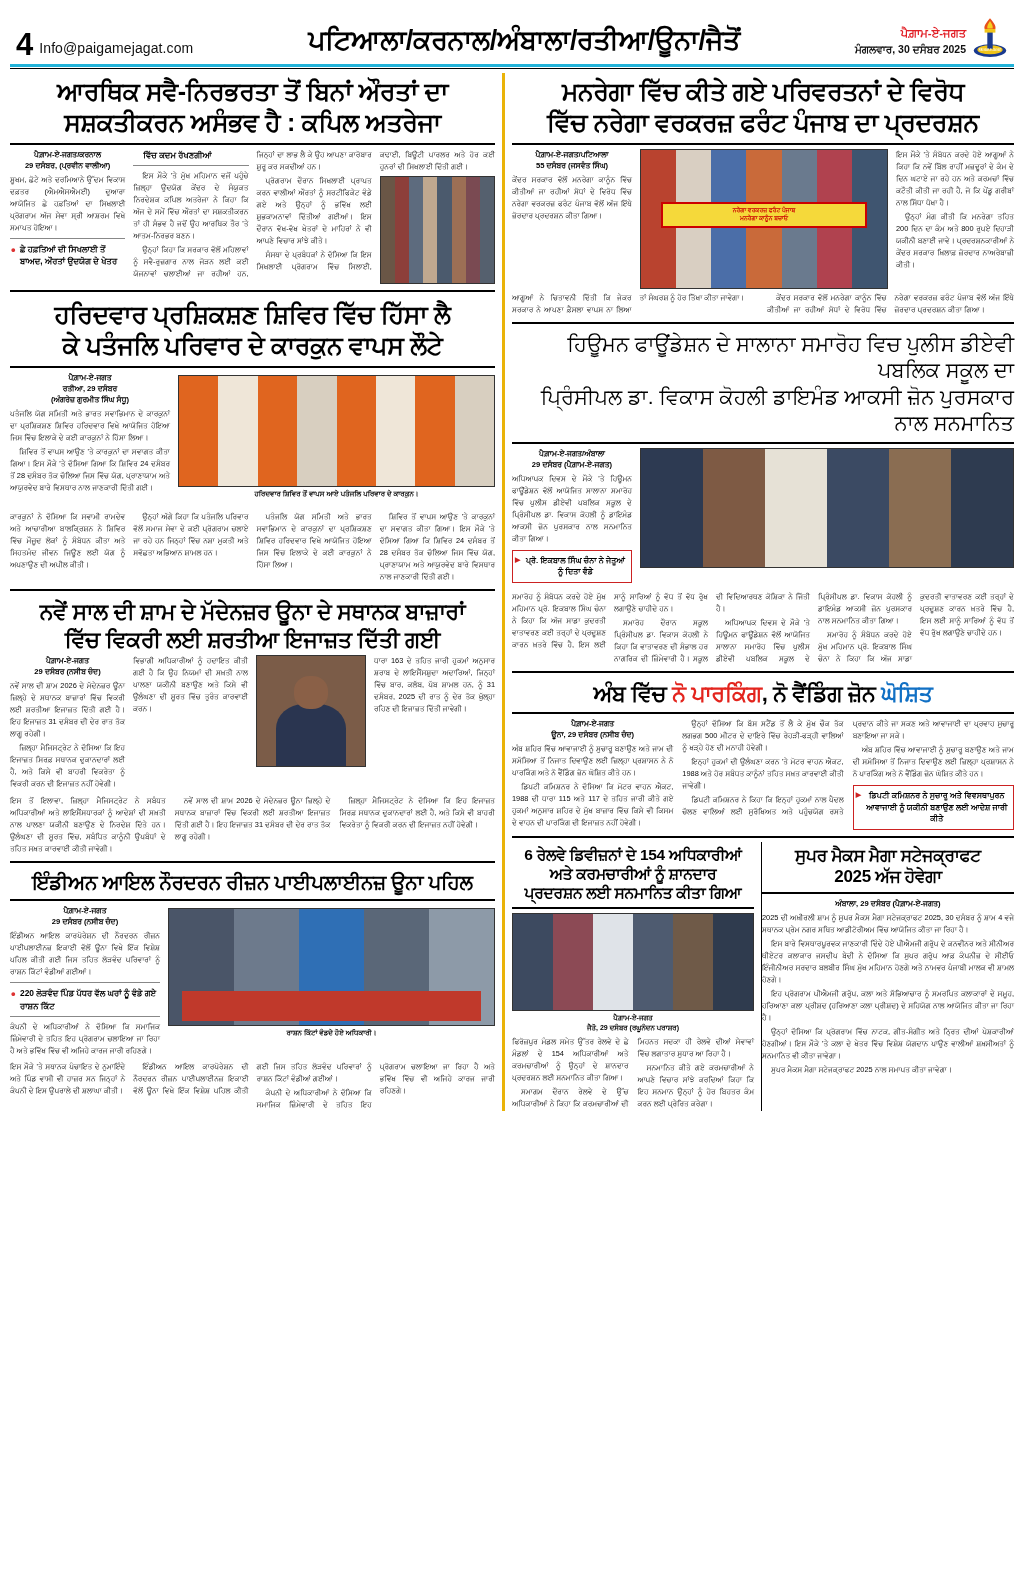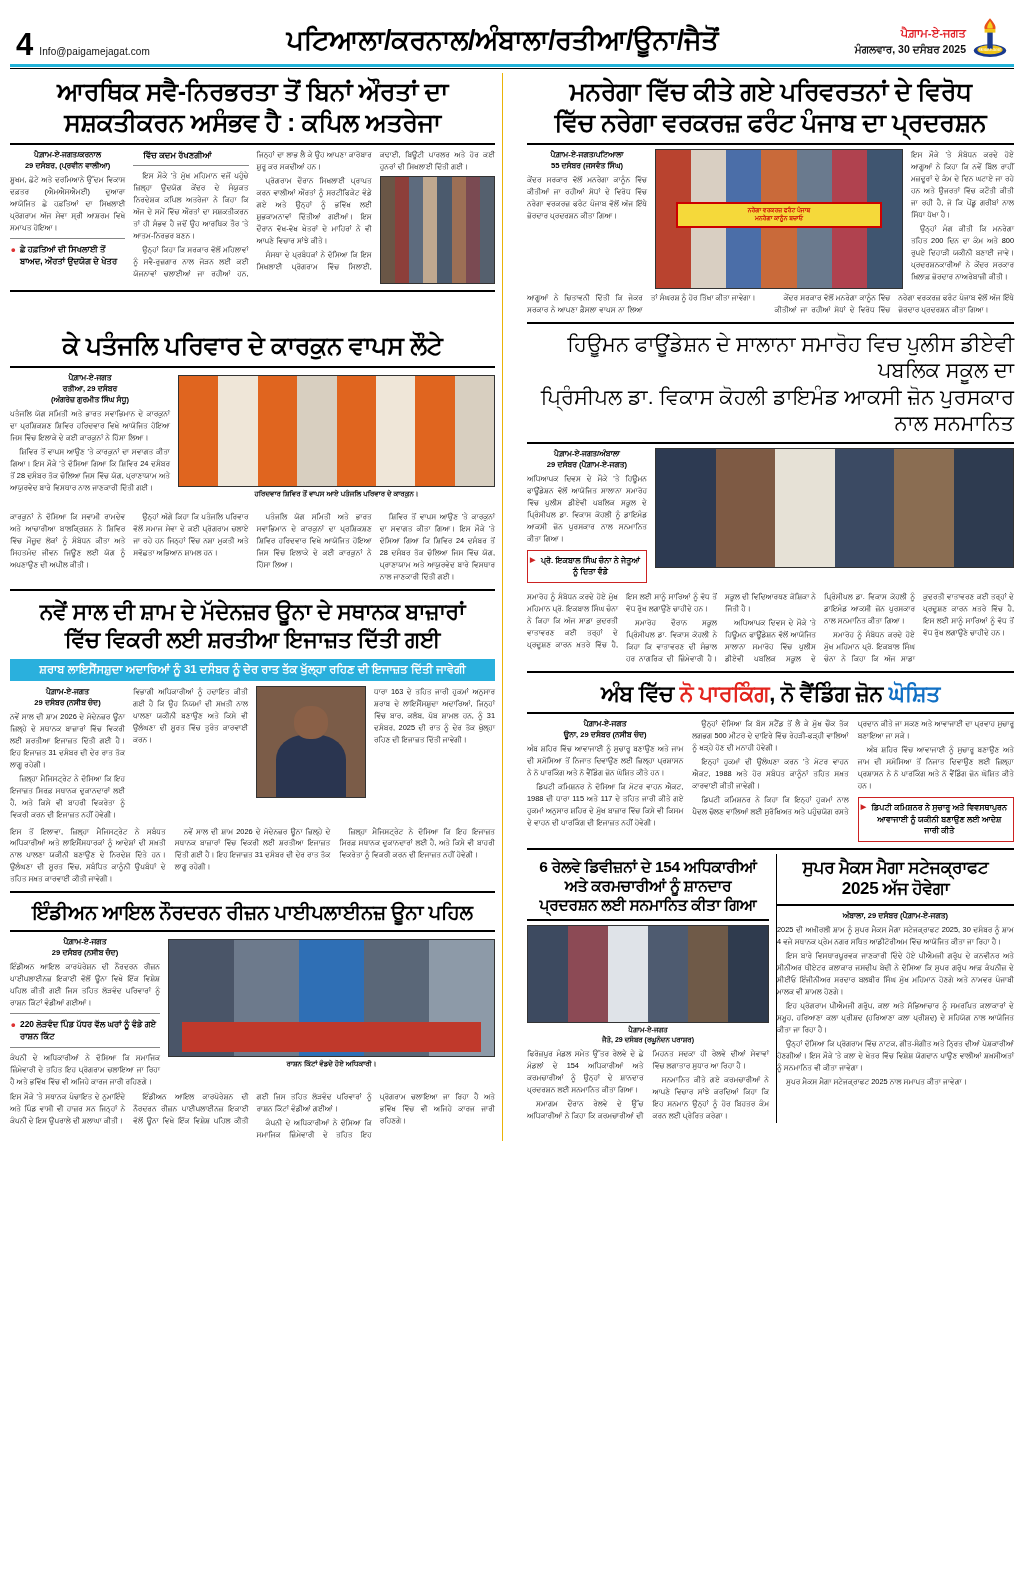--- a/index.html
+++ b/index.html
@@ -15,35 +15,35 @@
 
   
   .masthead {
     display: flex; align-items: flex-end; justify-content: space-between;
     padding: 14px 16px 4px 16px; height: 62px;
   }
   .mh-left { display: flex; align-items: flex-end; gap: 7px; }
   .page-num { font-size: 31px; font-weight: bold; line-height: 0.85; letter-spacing: -1px; }
   .mh-brandblock { line-height: 1.12; padding-bottom: 1px; }
   .brand-name { color: #e11f26; font-weight: bold; font-size: 10.5px; letter-spacing: .2px; }
-  .brand-mail { color: #111; font-size: 10px; letter-spacing: .1px; margin-top: 44px; }
+  .brand-mail { color: #111; font-size: 14px; letter-spacing: .1px; margin-top: 44px; }
   .mh-center { font-size: 27px; font-weight: bold; letter-spacing: -.3px; padding-bottom: 2px; }
   .mh-right { display: flex; align-items: flex-end; gap: 6px; }
   .mh-right-txt { text-align: right; line-height: 1.35; padding-bottom: 2px; }
   .mh-pub { color: #e11f26; font-weight: bold; font-size: 11.5px; }
   .mh-date { font-size: 10.5px; font-weight: bold; color: #111; }
   .logo-torch { width: 36px; height: 40px; }
 
   .rule-cyan { height: 3px; background: #22b3d9; margin: 2px 10px 0 10px; }
   .rule-thin { height: 1px; background: #000; margin: 1px 10px 0 10px; }
 
   
   .body-area { position: relative; padding: 4px 10px 0 10px; display: flex; gap: 0; }
   .col-left  { width: 492px; padding-right: 7px; }
-  .col-right { width: 512px; padding-left: 24px; border-left: 1px solid #eab308; }
+  .col-right { width: 512px; padding-left: 7px; border-left: 3px solid #eab308; }
 
   
   h1.hl {
     font-size: 25px; font-weight: bold; line-height: 1.24;
     letter-spacing: -.3px; text-align: center; padding: 3px 0 2px 0;
   }
   h1.hl.sm { font-size: 22px; }
   h1.hl.xs { font-size: 20px; }
   h2.hl2 { font-size: 21px; font-weight: normal; line-height: 1.26; text-align: right; padding: 3px 0 2px; }
   .hl-red { color: #e3241d; }
@@ -173,21 +173,21 @@
               </div>
             </div>
           </figure>
         </div>
       </article>
 
       <div class="divider-h"></div>
 
       <article>
         <h1 class="hl">
-          <br>
+          <span>ਹਰਿਦਵਾਰ ਪ੍ਰਸ਼ਿਕਸ਼ਣ ਸ਼ਿਵਿਰ ਵਿੱਚ ਹਿੱਸਾ ਲੈ</span><br>
           <span>ਕੇ ਪਤੰਜਲਿ ਪਰਿਵਾਰ ਦੇ ਕਾਰਕੁਨ ਵਾਪਸ ਲੌਟੇ</span>
         </h1>
         <div class="hl-rule"></div>
         <div style="display:flex;gap:8px;">
           <div style="width:160px;">
             <div class="dateline" style="white-space:pre-line">ਪੈਗ਼ਾਮ-ਏ-ਜਗਤ
 ਰਤੀਆ, 29 ਦਸੰਬਰ
 (ਅੰਗਰੇਜ਼ ਗੁਰਮੀਤ ਸਿੰਘ ਸੰਧੂ)</div>
             <div class="ptext">
               <p class="noind">ਪਤੰਜਲਿ ਯੋਗ ਸਮਿਤੀ ਅਤੇ ਭਾਰਤ ਸਵਾਭਿਮਾਨ ਦੇ ਕਾਰਕੁਨਾਂ ਦਾ ਪ੍ਰਸ਼ਿਕਸ਼ਣ ਸ਼ਿਵਿਰ ਹਰਿਦਵਾਰ ਵਿਖੇ ਆਯੋਜਿਤ ਹੋਇਆ ਜਿਸ ਵਿੱਚ ਇਲਾਕੇ ਦੇ ਕਈ ਕਾਰਕੁਨਾਂ ਨੇ ਹਿੱਸਾ ਲਿਆ।</p>
@@ -222,21 +222,20 @@
         </div>
       </article>
 
       <div class="divider-h"></div>
 
       <article>
         <h1 class="hl sm">
           <span>ਨਵੇਂ ਸਾਲ ਦੀ ਸ਼ਾਮ ਦੇ ਮੱਦੇਨਜ਼ਰ ਊਨਾ ਦੇ ਸਥਾਨਕ ਬਾਜ਼ਾਰਾਂ</span><br>
           <span>ਵਿੱਚ ਵਿਕਰੀ ਲਈ ਸ਼ਰਤੀਆ ਇਜਾਜ਼ਤ ਦਿੱਤੀ ਗਈ</span>
         </h1>
-        <div class="subbar">ਸ਼ਰਾਬ ਲਾਇਸੈਂਸਸ਼ੁਦਾ ਅਦਾਰਿਆਂ ਨੂੰ 31 ਦਸੰਬਰ ਨੂੰ ਦੇਰ ਰਾਤ ਤੱਕ ਖੁੱਲ੍ਹਾ ਰਹਿਣ ਦੀ ਇਜਾਜ਼ਤ ਦਿੱਤੀ ਜਾਵੇਗੀ</div>
         <div style="display:flex;gap:8px;">
           <div style="width:115px">
             <div class="dateline" style="white-space:pre-line">ਪੈਗ਼ਾਮ-ਏ-ਜਗਤ
 29 ਦਸੰਬਰ (ਨਸੀਬ ਚੰਦ)</div>
             <div class="ptext">
               <p class="noind">ਨਵੇਂ ਸਾਲ ਦੀ ਸ਼ਾਮ 2026 ਦੇ ਮੱਦੇਨਜ਼ਰ ਊਨਾ ਜ਼ਿਲ੍ਹੇ ਦੇ ਸਥਾਨਕ ਬਾਜ਼ਾਰਾਂ ਵਿੱਚ ਵਿਕਰੀ ਲਈ ਸ਼ਰਤੀਆ ਇਜਾਜ਼ਤ ਦਿੱਤੀ ਗਈ ਹੈ। ਇਹ ਇਜਾਜ਼ਤ 31 ਦਸੰਬਰ ਦੀ ਦੇਰ ਰਾਤ ਤੱਕ ਲਾਗੂ ਰਹੇਗੀ।</p>
               <p>ਜ਼ਿਲ੍ਹਾ ਮੈਜਿਸਟ੍ਰੇਟ ਨੇ ਦੱਸਿਆ ਕਿ ਇਹ ਇਜਾਜ਼ਤ ਸਿਰਫ਼ ਸਥਾਨਕ ਦੁਕਾਨਦਾਰਾਂ ਲਈ ਹੈ, ਅਤੇ ਕਿਸੇ ਵੀ ਬਾਹਰੀ ਵਿਕਰੇਤਾ ਨੂੰ ਵਿਕਰੀ ਕਰਨ ਦੀ ਇਜਾਜ਼ਤ ਨਹੀਂ ਹੋਵੇਗੀ।</p>
             </div>
           </div>
           <div style="width:115px">
@@ -334,21 +333,21 @@
                 <div style="background:#6a7a8e"></div>
                   <div style="background:#b0424f"></div>
                 <div style="background:#3f5570"></div>
               </div>
               <div class="banner-yellow" style="white-space:pre-line">ਨਰੇਗਾ ਵਰਕਰਜ਼ ਫਰੰਟ ਪੰਜਾਬ
 ਮਨਰੇਗਾ ਕਾਨੂੰਨ ਬਚਾਓ</div>
             </div>
           </div>
           <div style="flex:1">
             <div class="ptext">
-              <p class="noind">ਇਸ ਮੌਕੇ 'ਤੇ ਸੰਬੋਧਨ ਕਰਦੇ ਹੋਏ ਆਗੂਆਂ ਨੇ ਕਿਹਾ ਕਿ ਨਵੇਂ ਬਿੱਲ ਰਾਹੀਂ ਮਜ਼ਦੂਰਾਂ ਦੇ ਕੰਮ ਦੇ ਦਿਨ ਘਟਾਏ ਜਾ ਰਹੇ ਹਨ ਅਤੇ ਉਜਰਤਾਂ ਵਿੱਚ ਕਟੌਤੀ ਕੀਤੀ ਜਾ ਰਹੀ ਹੈ, ਜੋ ਕਿ ਪੇਂਡੂ ਗਰੀਬਾਂ ਨਾਲ ਸਿੱਧਾ ਧੋਖਾ ਹੈ।</p>
+              <p class="noind">ਇਸ ਮੌਕੇ 'ਤੇ ਸੰਬੋਧਨ ਕਰਦੇ ਹੋਏ ਆਗੂਆਂ ਨੇ ਕਿਹਾ ਕਿ ਨਵੇਂ ਬਿੱਲ ਰਾਹੀਂ ਮਜ਼ਦੂਰਾਂ ਦੇ ਕੰਮ ਦੇ ਦਿਨ ਘਟਾਏ ਜਾ ਰਹੇ ਹਨ ਅਤੇ ਕਰਮਚਾਂ ਵਿੱਚ ਕਟੌਤੀ ਕੀਤੀ ਜਾ ਰਹੀ ਹੈ, ਜੋ ਕਿ ਪੇਂਡੂ ਗਰੀਬਾਂ ਨਾਲ ਸਿੱਧਾ ਧੋਖਾ ਹੈ।</p>
               <p>ਉਨ੍ਹਾਂ ਮੰਗ ਕੀਤੀ ਕਿ ਮਨਰੇਗਾ ਤਹਿਤ 200 ਦਿਨ ਦਾ ਕੰਮ ਅਤੇ 800 ਰੁਪਏ ਦਿਹਾੜੀ ਯਕੀਨੀ ਬਣਾਈ ਜਾਵੇ। ਪ੍ਰਦਰਸ਼ਨਕਾਰੀਆਂ ਨੇ ਕੇਂਦਰ ਸਰਕਾਰ ਖ਼ਿਲਾਫ਼ ਜ਼ੋਰਦਾਰ ਨਾਅਰੇਬਾਜ਼ੀ ਕੀਤੀ।</p>
             </div>
           </div>
         </div>
         <div class="cols4" style="margin-top:3px">
           <div class="ptext">
             <p class="noind">ਆਗੂਆਂ ਨੇ ਚਿਤਾਵਨੀ ਦਿੱਤੀ ਕਿ ਜੇਕਰ ਸਰਕਾਰ ਨੇ ਆਪਣਾ ਫ਼ੈਸਲਾ ਵਾਪਸ ਨਾ ਲਿਆ ਤਾਂ ਸੰਘਰਸ਼ ਨੂੰ ਹੋਰ ਤਿੱਖਾ ਕੀਤਾ ਜਾਵੇਗਾ।</p>
             <p>ਕੇਂਦਰ ਸਰਕਾਰ ਵੱਲੋਂ ਮਨਰੇਗਾ ਕਾਨੂੰਨ ਵਿੱਚ ਕੀਤੀਆਂ ਜਾ ਰਹੀਆਂ ਸੋਧਾਂ ਦੇ ਵਿਰੋਧ ਵਿੱਚ ਨਰੇਗਾ ਵਰਕਰਜ਼ ਫਰੰਟ ਪੰਜਾਬ ਵੱਲੋਂ ਅੱਜ ਇੱਥੇ ਜ਼ੋਰਦਾਰ ਪ੍ਰਦਰਸ਼ਨ ਕੀਤਾ ਗਿਆ।</p>
           </div>
         </div>

